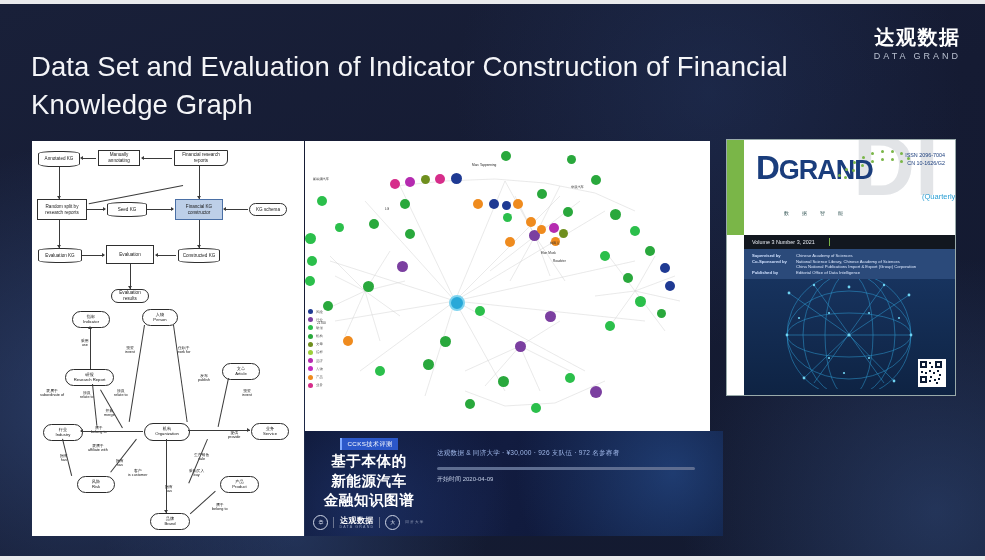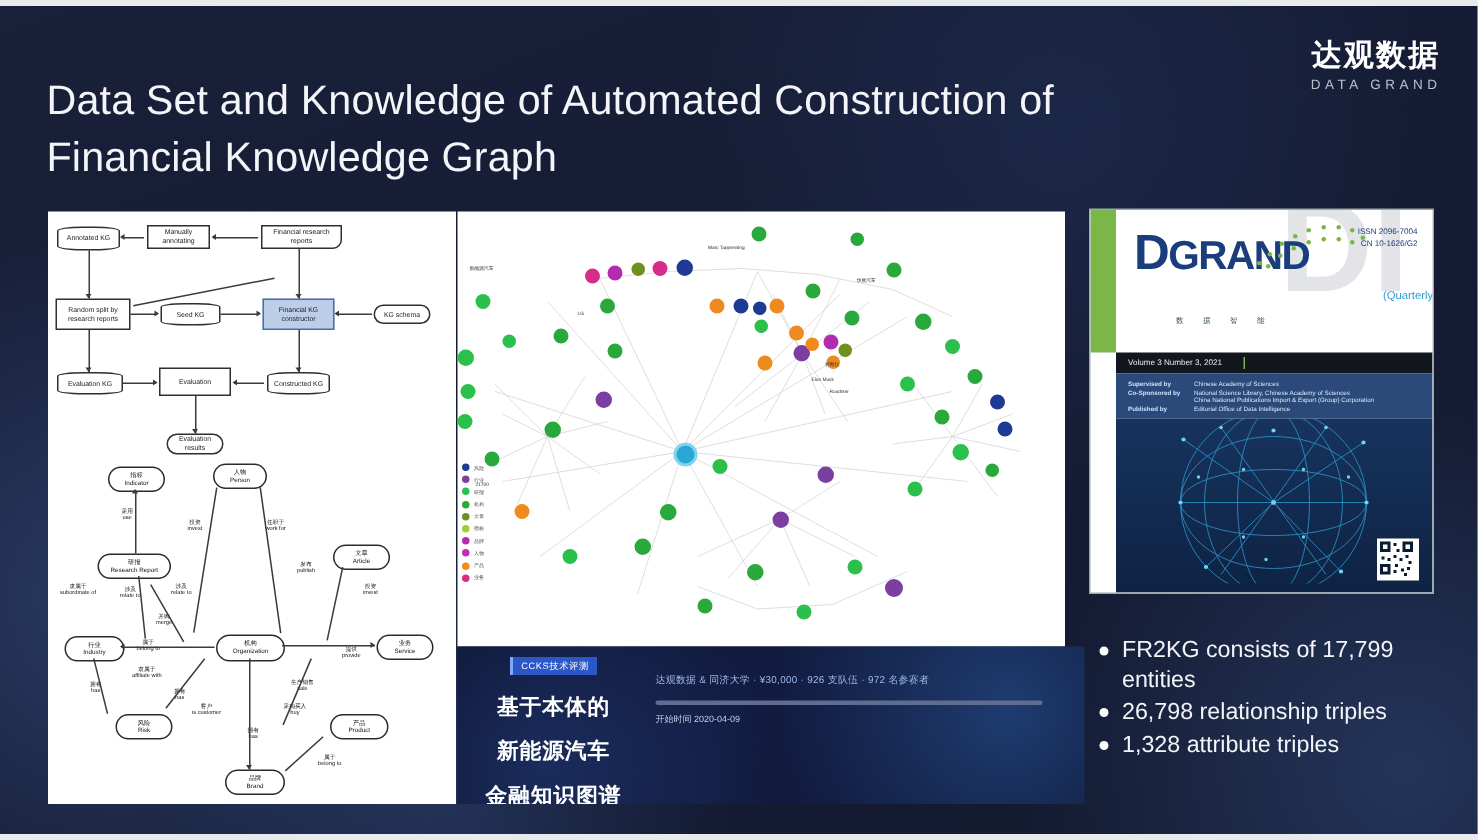--- a/index.html
+++ b/index.html
@@ -70,21 +70,21 @@
 
   
   #ccks{position:absolute;left:305px;top:427px;width:418px;height:105px;overflow:hidden;
      background:
        radial-gradient(circle at 88% 40%, rgba(46,90,160,.55) 0%, rgba(46,90,160,0) 42%),
        radial-gradient(circle at 14% 75%, rgba(40,70,140,.45) 0%, rgba(40,70,140,0) 40%),
        linear-gradient(110deg,#0d1430 0%,#121c40 45%,#0b1533 100%);}
   #ccksLeft{position:absolute;left:0;top:0;width:128px;height:105px;text-align:center;}
   #ccksTag{display:inline-block;margin-top:7px;background:#2b57c9;color:#fff;
       font-size:6.2px;padding:1.5px 5px;letter-spacing:.4px;border-left:2px solid #7fa8ff;}
-  #ccksLeft .big{color:#fff;font-size:14.5px;font-weight:700;line-height:16.5px;margin-top:13px;letter-spacing:.6px;}
+  #ccksLeft .big{color:#fff;font-size:14.5px;font-weight:700;line-height:16.5px;margin-top:3px;letter-spacing:.6px;}
   #ccksLogos{display:flex;align-items:center;justify-content:center;gap:5px;margin-top:6px;}
   .seal{width:13px;height:13px;border-radius:50%;border:1px solid #cfd6e6;
         display:flex;align-items:center;justify-content:center;font-size:5px;color:#e7ecf7;}
   .divv{width:1px;height:11px;background:#6a7490;}
   .logocn{color:#fff;font-size:8px;font-weight:700;line-height:9px;letter-spacing:.4px;}
   .logoen{color:#9aa4bd;font-size:3.6px;letter-spacing:1.2px;}
   #ccksRight{position:absolute;left:132px;top:18px;right:6px;}
   #ccksSub{color:#9fb7e8;font-size:6.6px;letter-spacing:.2px;margin-bottom:3px;}
   #ccksTitle{color:#fff;font-size:17px;font-weight:700;letter-spacing:.2px;white-space:nowrap;}
   #ccksBar{margin-top:9px;height:3px;width:258px;background:#5e6d90;border-radius:2px;}
@@ -124,21 +124,21 @@
   #bullets{position:absolute;left:733px;top:420px;width:240px;color:#f2f4f8;}
   .bl{display:flex;margin-bottom:2px;}
   .bl .dot{width:6px;height:6px;border-radius:50%;background:#ffffff;margin:7px 9px 0 0;flex:0 0 6px;}
   .bl .tx{font-size:15.5px;line-height:19.5px;}
 </style>
 </head>
 <body>
 
 <div id="slide">
 
-  <div id="title">Data Set and Knowledge of Automated Construction of Financial Knowledge Graph</div>
+  <div id="title">Data Set and Evaluation of Indicator Construction of Financial Knowledge Graph</div>
 
   <div id="brand">
     <div class="cn">达观数据</div>
     <div class="en">DATA GRAND</div>
   </div>
 
   <div id="leftpanel">
 
     <div class="fc cyl" style="left:6px;top:10px;width:42px;height:16px;">Annotated KG</div>
     <div class="fc box" style="left:66px;top:9px;width:42px;height:16px;">Manually annotating</div>
@@ -570,28 +570,14 @@
         <div class="qrc" style="left:16px;top:20px;width:2px;height:2px;"></div>
         <div class="qrc" style="left:20px;top:19px;width:2px;height:2px;"></div>
         <div class="qrc" style="left:11px;top:21px;width:2px;height:2px;"></div>
         <div class="qrc" style="left:18px;top:23px;width:2px;height:2px;"></div>
         <div class="qrc" style="left:3px;top:12px;width:2px;height:2px;"></div>
         <div class="qrc" style="left:7px;top:13px;width:2px;height:2px;"></div>
       </div>
     </div>
   </div>
 
-  <div id="bullets">
-    <div class="bl">
-        <span class="dot"></span>
-        <span class="tx">FR2KG consists of 17,799 entities</span>
-      </div>
-    <div class="bl">
-        <span class="dot"></span>
-        <span class="tx">26,798 relationship triples</span>
-      </div>
-    <div class="bl">
-        <span class="dot"></span>
-        <span class="tx">1,328 attribute triples</span>
-      </div>
-  </div>
 
 </div>
 
 </body></html>

